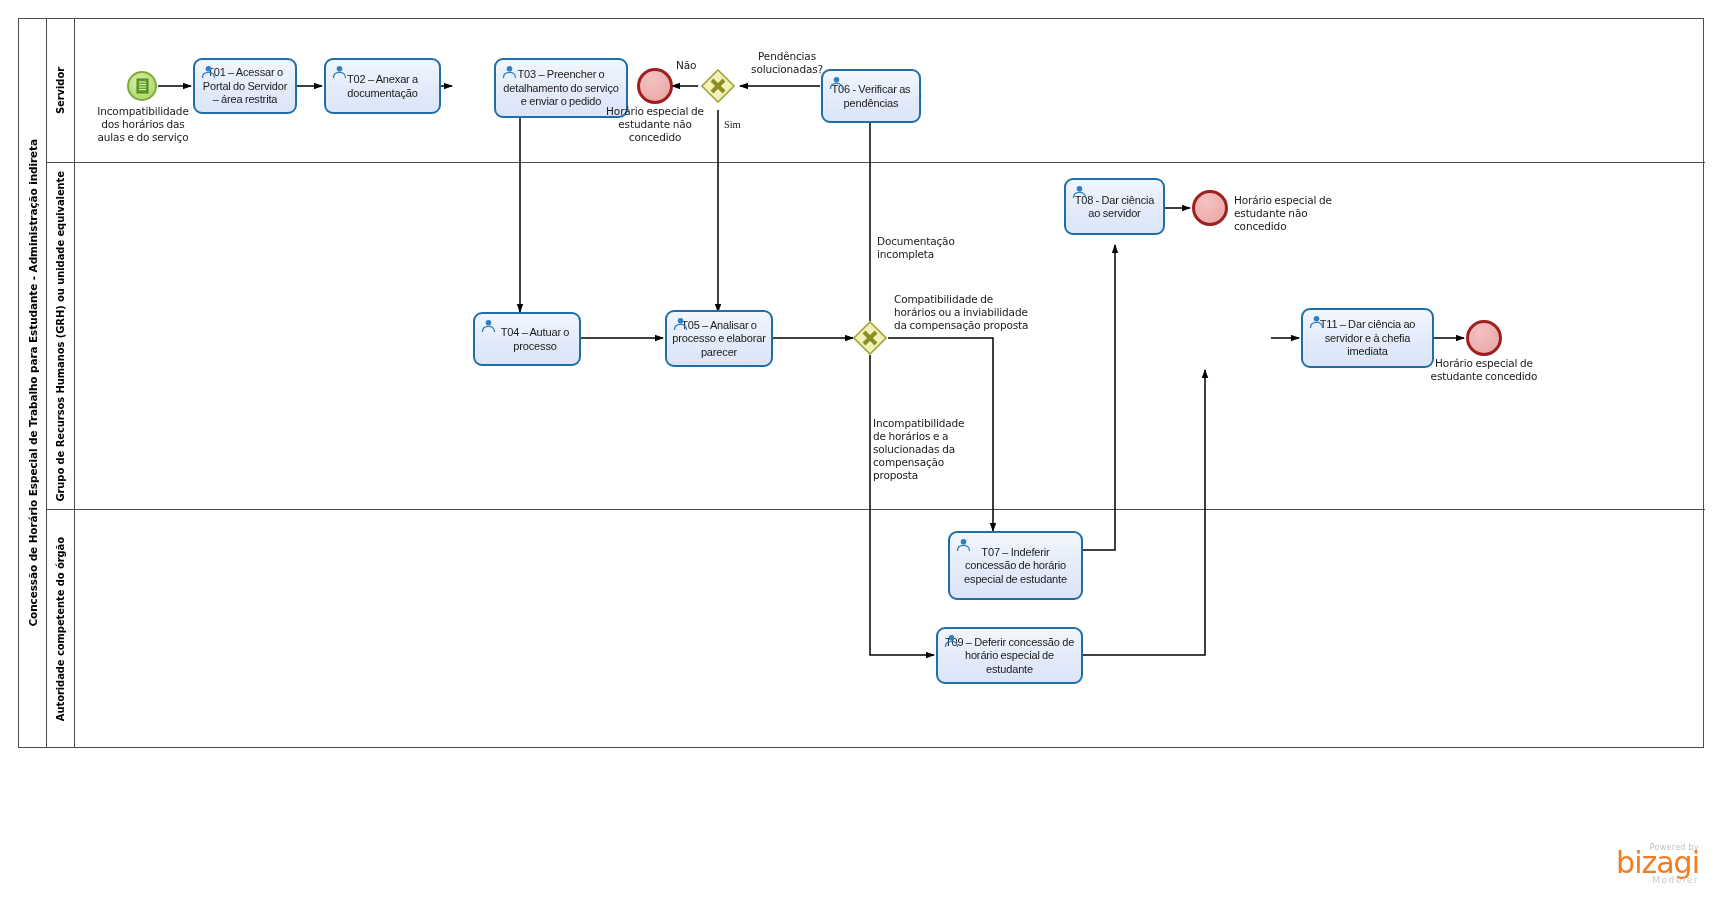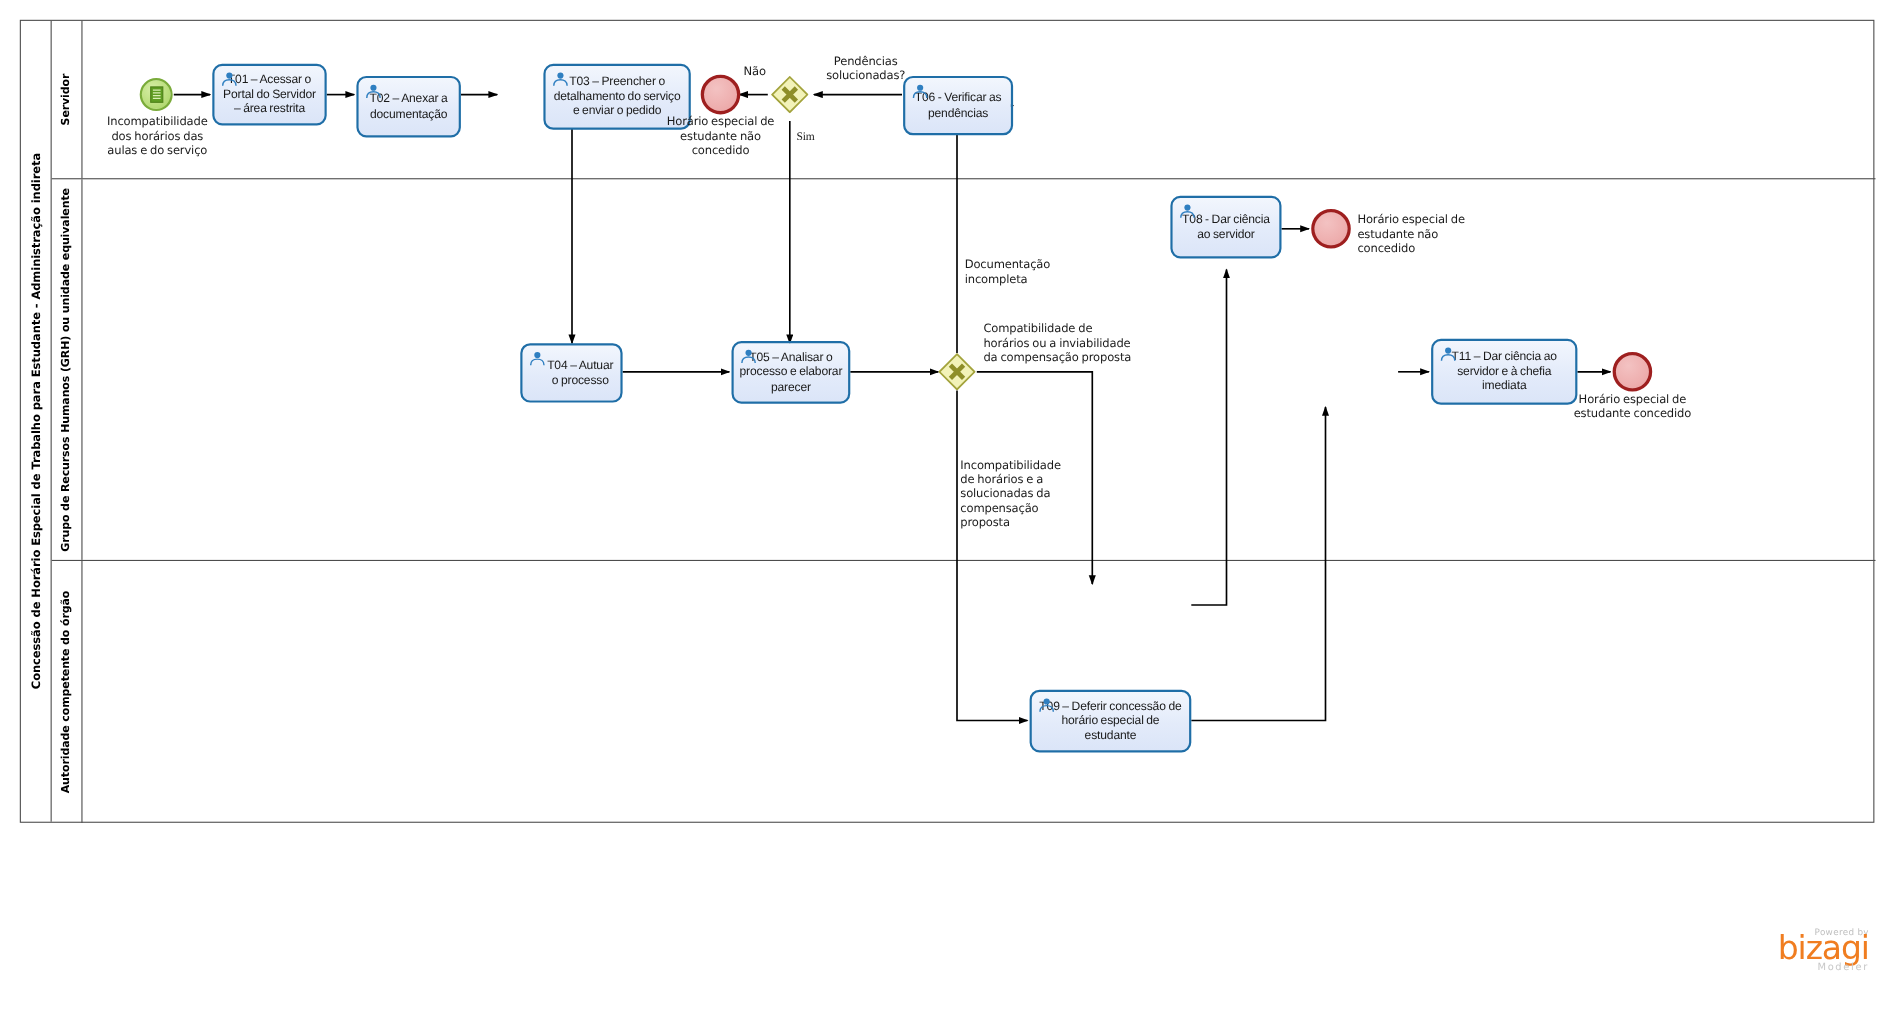--- a/index.html
+++ b/index.html
@@ -272,21 +272,21 @@
   <div class="evt-label" style="left:88px; top:105px; width:110px;">Incompatibilidade dos horários das aulas e do serviço</div>
 
   <div class="task" style="left:193px; top:58px; width:104px; height:56px;">
     <svg class="usericon" viewBox="0 0 16 15">
       <circle cx="8" cy="4" r="3" fill="#2f7fc1"></circle>
       <path d="M1.5,14 C1.5,9.5 4.5,8 8,8 C11.5,8 14.5,9.5 14.5,14" fill="none" stroke="#2f7fc1" stroke-width="1.4"></path>
     </svg>
     <div class="tlabel">T01 – Acessar o Portal do Servidor – área restrita</div>
   </div>
 
-  <div class="task" style="left:324px; top:69px; width:95px; height:56px;">
+  <div class="task" style="left:324px; top:58px; width:117px; height:56px;">
     <svg class="usericon" viewBox="0 0 16 15">
       <circle cx="8" cy="4" r="3" fill="#2f7fc1"></circle>
       <path d="M1.5,14 C1.5,9.5 4.5,8 8,8 C11.5,8 14.5,9.5 14.5,14" fill="none" stroke="#2f7fc1" stroke-width="1.4"></path>
     </svg>
     <div class="tlabel">T02 – Anexar a documentação</div>
   </div>
 
   <div class="task" style="left:454px; top:58px; width:134px; height:60px;margin-left:40px;">
     <svg class="usericon" viewBox="0 0 16 15">
       <circle cx="8" cy="4" r="3" fill="#2f7fc1"></circle>
@@ -309,21 +309,21 @@
   <div class="flow-label" style="left:724px; top:118px;font-family:Liberation Serif, serif;">Sim</div>
 
   <div class="task" style="left:821px; top:69px; width:100px; height:54px;">
     <svg class="usericon" viewBox="0 0 16 15">
       <circle cx="8" cy="4" r="3" fill="#2f7fc1"></circle>
       <path d="M1.5,14 C1.5,9.5 4.5,8 8,8 C11.5,8 14.5,9.5 14.5,14" fill="none" stroke="#2f7fc1" stroke-width="1.4"></path>
     </svg>
     <div class="tlabel">T06 - Verificar as pendências</div>
   </div>
 
-  <div class="task" style="left:473px; top:312px; width:93px; height:54px;padding-left:21px;">
+  <div class="task" style="left:473px; top:312px; width:108px; height:54px;padding-left:21px;">
     <svg class="usericon" viewBox="0 0 16 15">
       <circle cx="8" cy="4" r="3" fill="#2f7fc1"></circle>
       <path d="M1.5,14 C1.5,9.5 4.5,8 8,8 C11.5,8 14.5,9.5 14.5,14" fill="none" stroke="#2f7fc1" stroke-width="1.4"></path>
     </svg>
     <div class="tlabel">T04 – Autuar o processo</div>
   </div>
 
   <div class="task" style="left:665px; top:310px; width:108px; height:57px;">
     <svg class="usericon" viewBox="0 0 16 15">
       <circle cx="8" cy="4" r="3" fill="#2f7fc1"></circle>
@@ -358,20 +358,27 @@
     <svg class="usericon" viewBox="0 0 16 15">
       <circle cx="8" cy="4" r="3" fill="#2f7fc1"></circle>
       <path d="M1.5,14 C1.5,9.5 4.5,8 8,8 C11.5,8 14.5,9.5 14.5,14" fill="none" stroke="#2f7fc1" stroke-width="1.4"></path>
     </svg>
     <div class="tlabel">T11 – Dar ciência ao servidor e à chefia imediata</div>
   </div>
 
   <div class="event end" style="left:1466px; top:320px; width:36px; height:36px;"></div>
   <div class="evt-label" style="left:1425px; top:357px; width:118px;">Horário especial de estudante concedido</div>
 
+  <div class="task" style="left:948px; top:531px; width:135px; height:69px;">
+    <svg class="usericon" viewBox="0 0 16 15">
+      <circle cx="8" cy="4" r="3" fill="#2f7fc1"></circle>
+      <path d="M1.5,14 C1.5,9.5 4.5,8 8,8 C11.5,8 14.5,9.5 14.5,14" fill="none" stroke="#2f7fc1" stroke-width="1.4"></path>
+    </svg>
+    <div class="tlabel">T07 – Indeferir concessão de horário especial de estudante</div>
+  </div>
 
   <div class="task" style="left:936px; top:627px; width:147px; height:57px;">
     <svg class="usericon" viewBox="0 0 16 15">
       <circle cx="8" cy="4" r="3" fill="#2f7fc1"></circle>
       <path d="M1.5,14 C1.5,9.5 4.5,8 8,8 C11.5,8 14.5,9.5 14.5,14" fill="none" stroke="#2f7fc1" stroke-width="1.4"></path>
     </svg>
     <div class="tlabel">T09 – Deferir concessão de horário especial de estudante</div>
   </div>
 
   <div class="bizagi">

